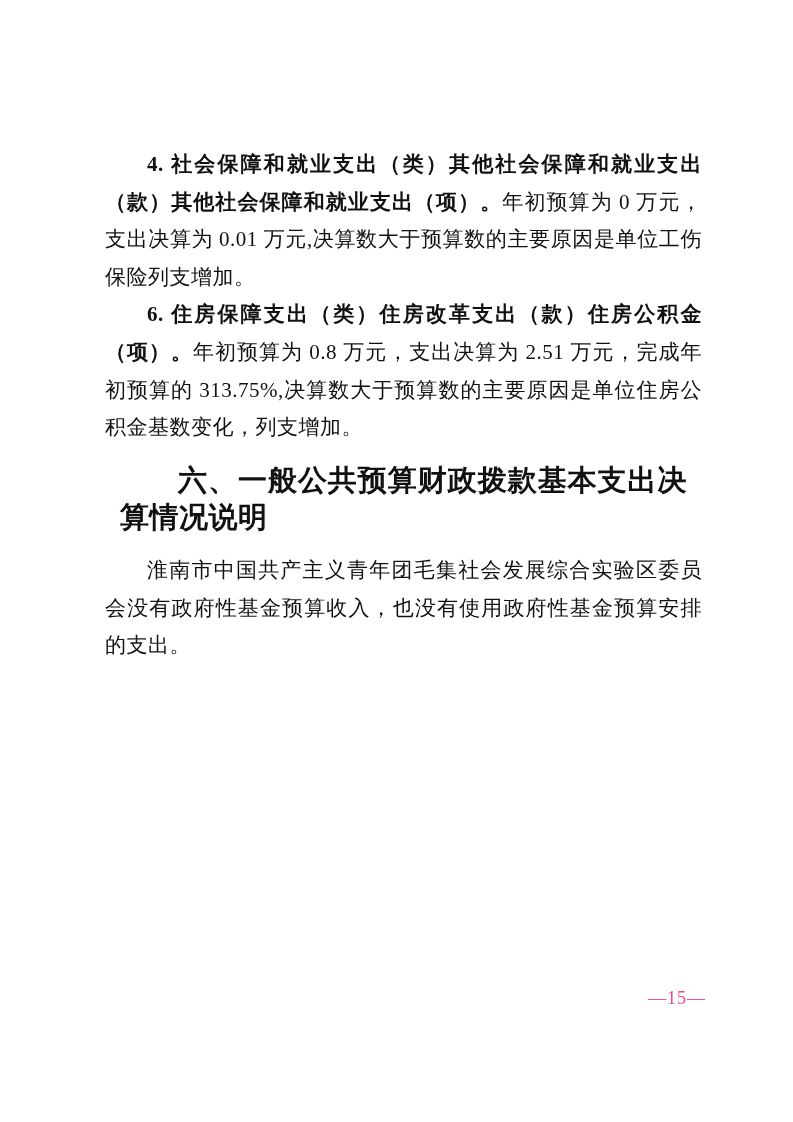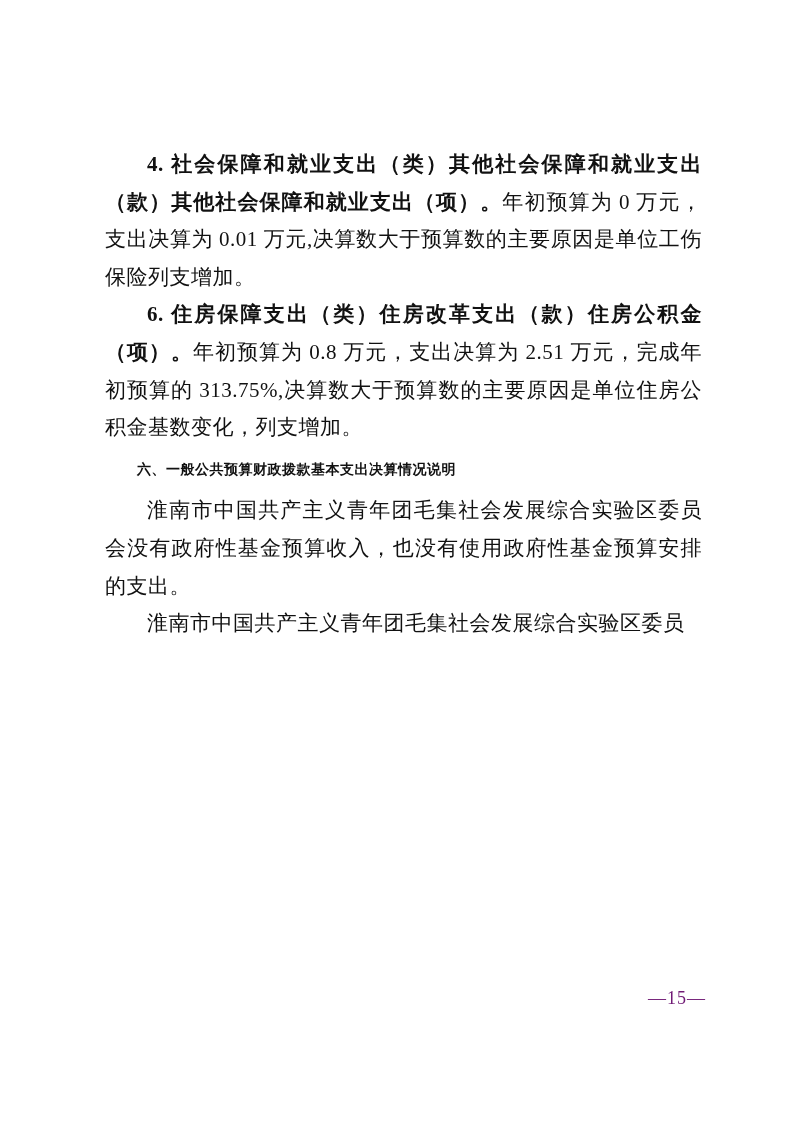--- a/index.html
+++ b/index.html
@@ -30,34 +30,34 @@
     letter-spacing: 0.5px;
   }
   .para {
     margin: 0;
     text-indent: 2em;
   }
   .para .lead {
     font-weight: bold;
   }
   .heading {
-    margin: 4px;
+    margin: 15px;
     text-indent: 2em;
     font-family: Liberation Serif, serif;
     font-weight: bold;
-    font-size: 14px;
+    font-size: 29px;
     line-height: 37.6px;
   }
   .page-number {
     position: absolute;
     top: 988px;
     left: 648px;
     font-family: "Liberation Serif", "DejaVu Serif", serif;
     font-size: 18px;
-    color: #701a75;
+    color: #ec4899;
     letter-spacing: 1px;
   }
 </style>
 </head>
 <body>
 
 <div class="page">
   <div class="content">
 
     <p class="para"><span class="lead">4. 社会保障和就业支出（类）其他社会保障和就业支出（款）其他社会保障和就业支出（项）。</span><span>年初预算为 0 万元，支出决算为 0.01 万元,决算数大于预算数的主要原因是单位工伤保险列支增加。</span></p>
@@ -65,18 +65,17 @@
 
     <p class="para"><span class="lead">6. 住房保障支出（类）住房改革支出（款）住房公积金（项）。</span><span>年初预算为 0.8 万元，支出决算为 2.51 万元，完成年初预算的 313.75%,决算数大于预算数的主要原因是单位住房公积金基数变化，列支增加。</span></p>
 
     <h2 class="heading">六、一般公共预算财政拨款基本支出决算情况说明</h2>
 
 
 
     <p class="para"><span>淮南市中国共产主义青年团毛集社会发展综合实验区委员会没有政府性基金预算收入，也没有使用政府性基金预算安排的支出。</span></p>
 
 
-    <p class="para"><span>淮南市中国共产主义青年团毛集社会发展综合实验区委员</span></p>
 
   </div>
 
   <div class="page-number">—15—</div>
 </div>
 
 </body></html>

